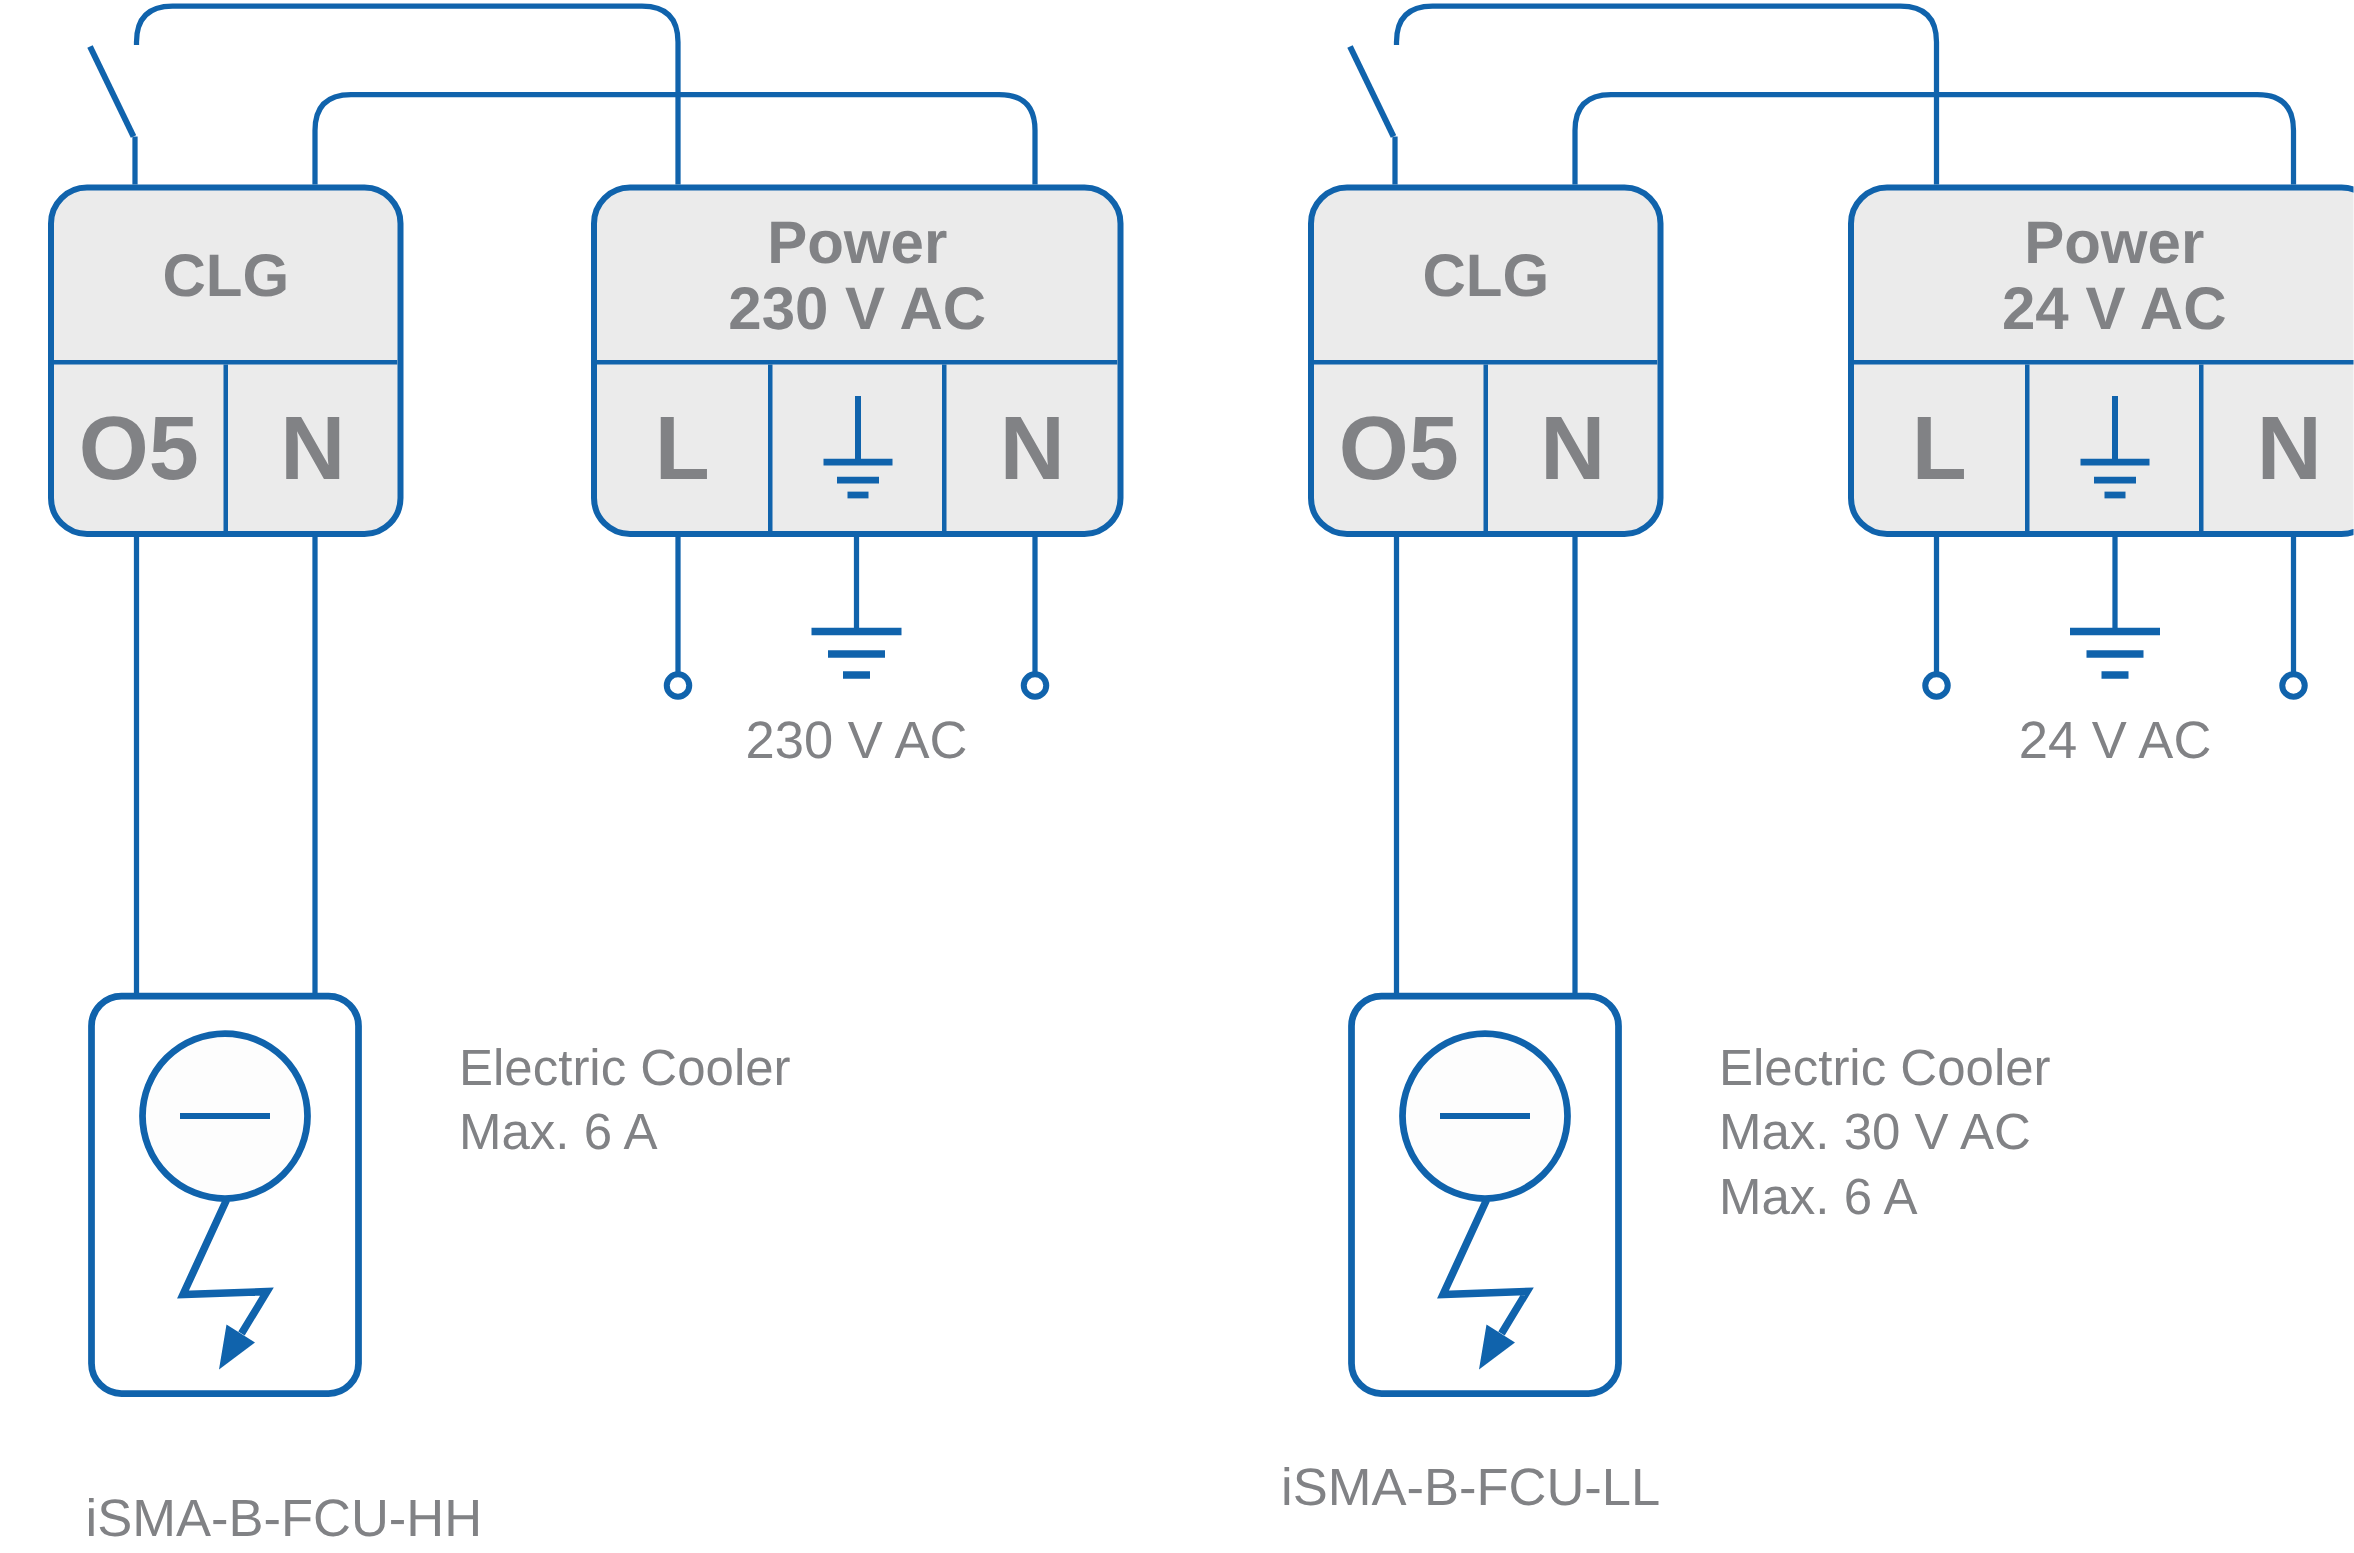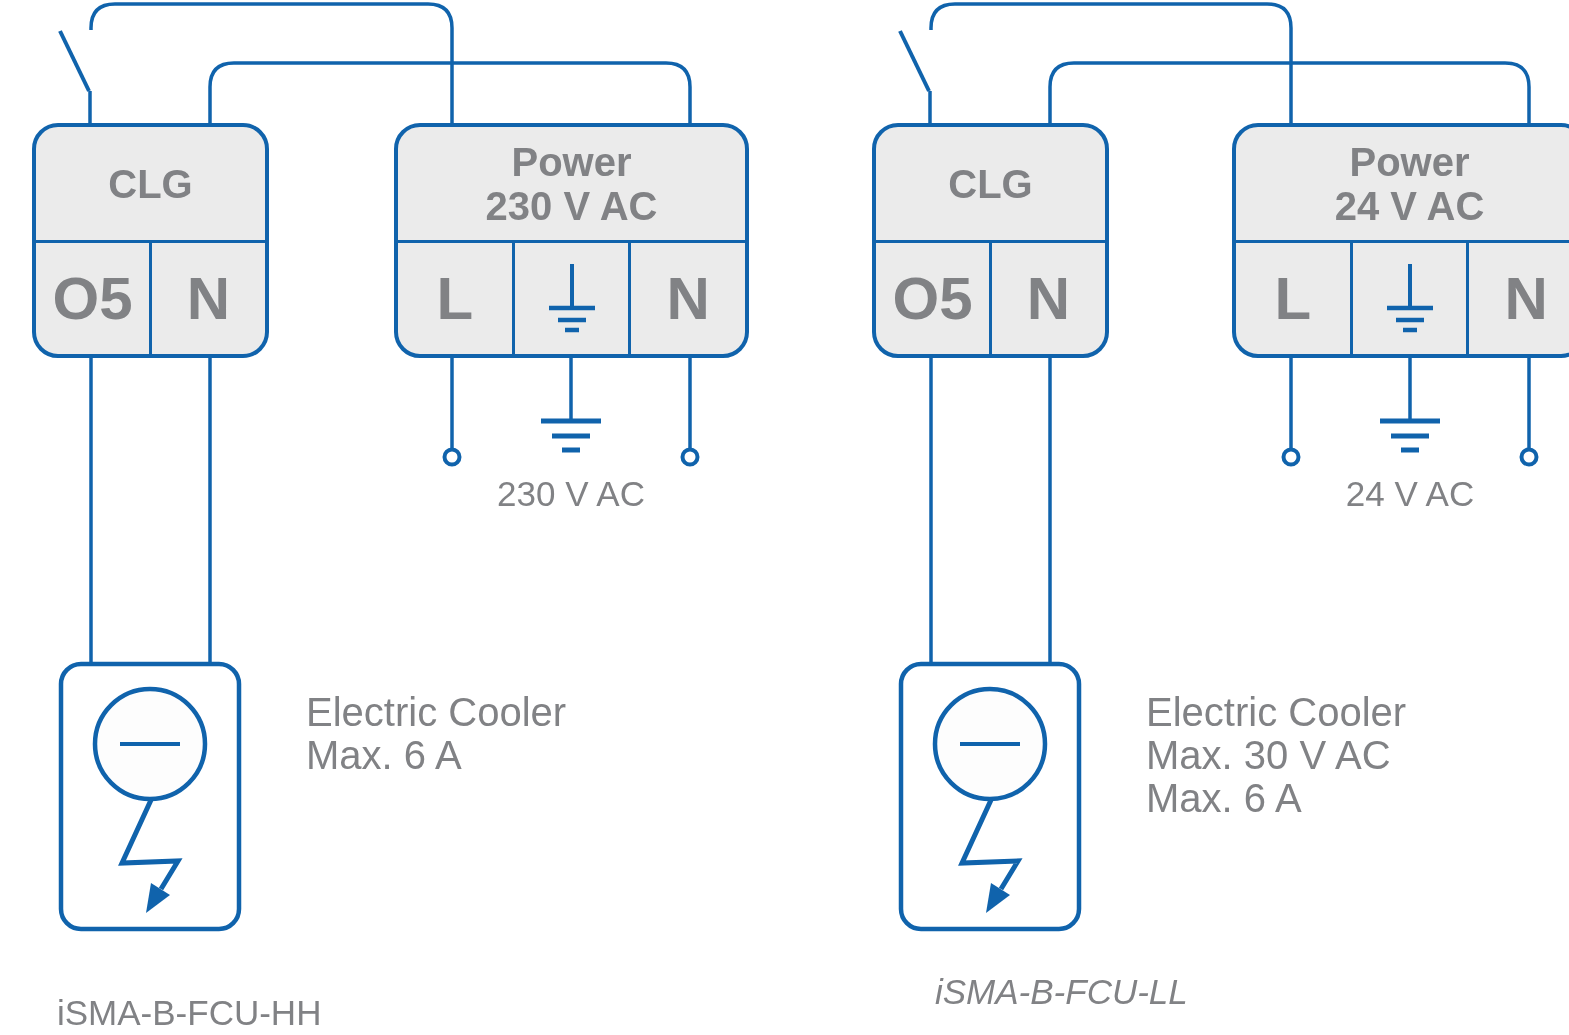--- a/index.html
+++ b/index.html
@@ -19,21 +19,21 @@
     color:#818285; font-weight:bold; font-size:40px; line-height:44px; text-align:center;
   }
   .tbox .cells { flex:1 1 auto; display:flex; }
   .tbox .cell {
     flex:1 1 0; display:flex; align-items:center; justify-content:center;
     color:#818285; font-weight:bold; font-size:60px;
   }
   .tbox .cell + .cell { border-left:3px solid #1063ac; }
   .glabel { position:absolute; color:#818285; font-size:35px; white-space:nowrap; }
   .supply { transform:translateX(-50%); }
-  .specs  { font-size:40px; line-height:43px; }
+  .specs  { font-size:34px; line-height:43px; }
   .devices { line-height:42px; }
   svg .stroke { stroke:#1063ac; fill:none; }
 </style>
 </head>
 <body>
 
 <div class="canvas">
 
   <svg class="layer" viewBox="0 0 1569 1035" aria-hidden="true">
 
@@ -157,17 +157,17 @@
   </div>
   <div class="glabel specs" style="left:1117px; top:691px;">
     <div>Electric Cooler</div>
     <div>Max. 30 V AC</div>
     <div>Max. 6 A</div>
   </div>
 
   <div class="glabel devices" style="left:28px; top:992px;">
     <div>iSMA-B-FCU-HH</div>
   </div>
-  <div class="glabel devices" style="left:906px; top:971px;font-style:italic;">
+  <div class="glabel devices" style="left:825px; top:971px;">
     <div>iSMA-B-FCU-LL</div>
   </div>
 
 </div>
 
 </body></html>

